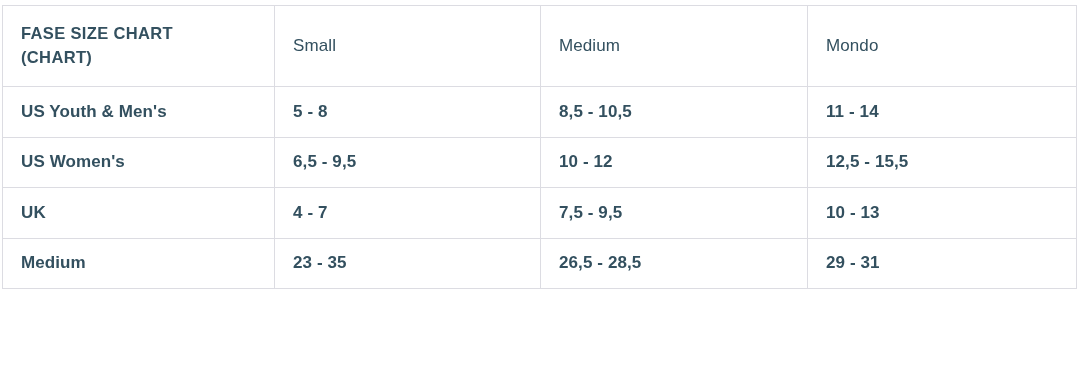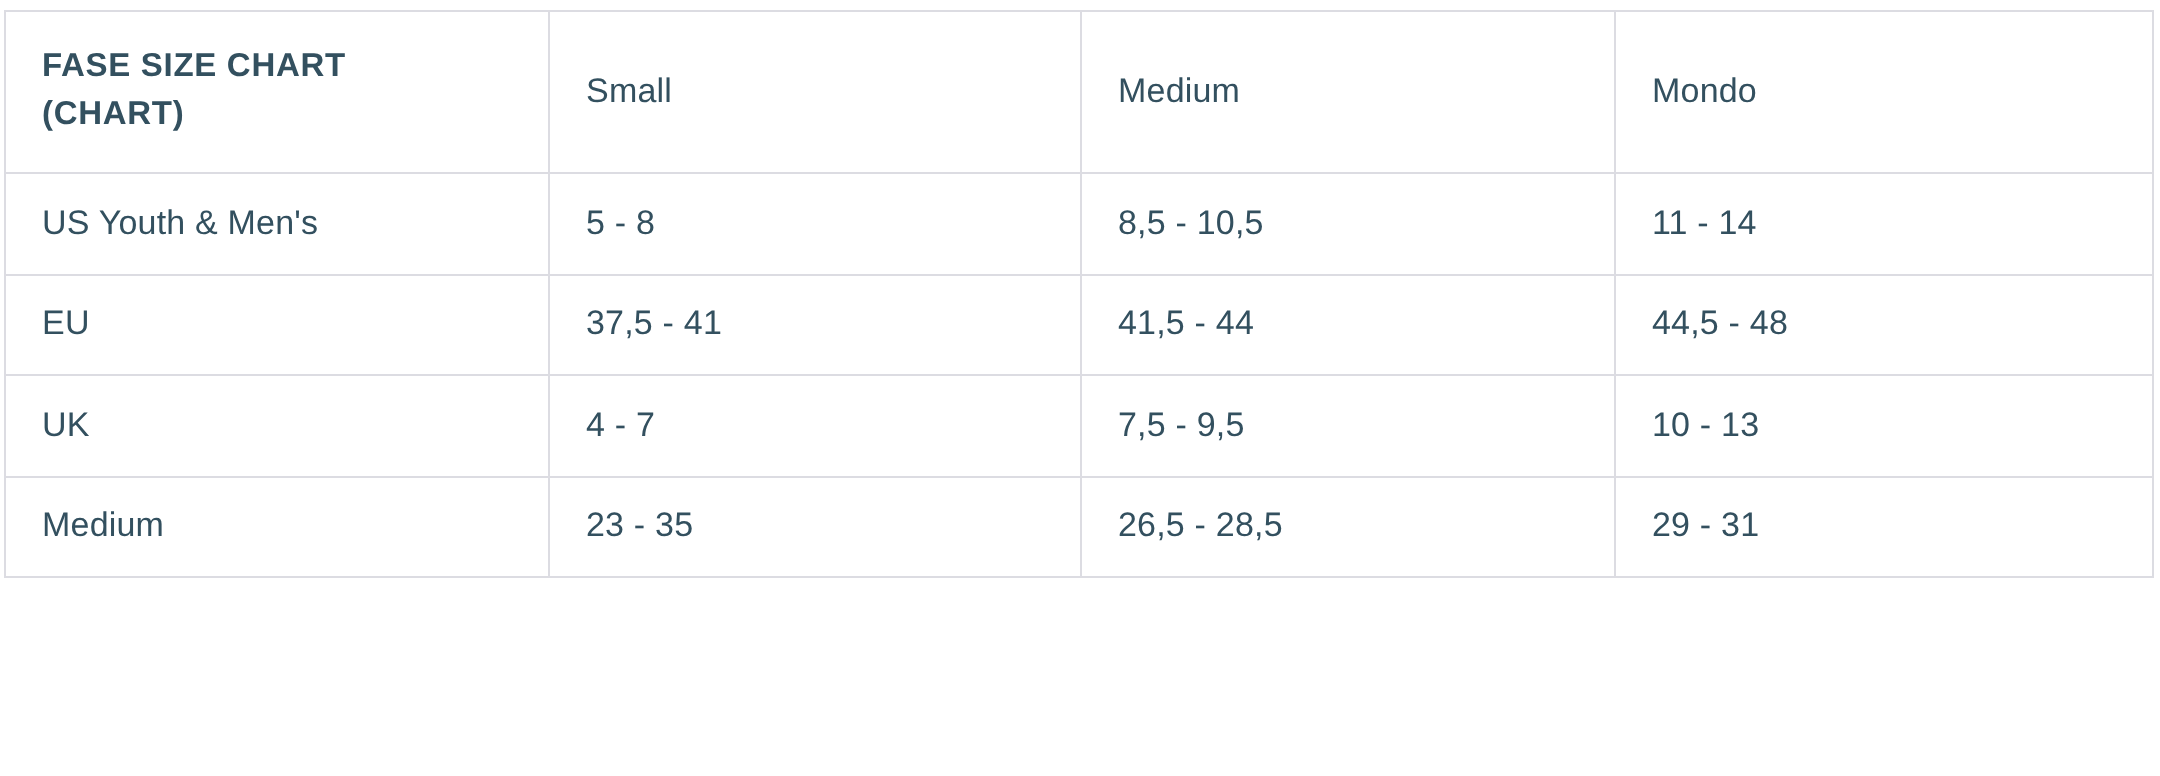--- a/index.html
+++ b/index.html
@@ -36,21 +36,21 @@
   table.size-chart col.c-medium { width: 267px; }
   table.size-chart col.c-large { width: 269px; }
 
   table.size-chart th,
   table.size-chart td {
     border: 1px solid #dcdce2;
     padding: 0 18px;
     text-align: left;
     vertical-align: middle;
     font-size: 17px;
-    font-weight: 400;
+    font-weight: 700;
     color: #33505f;
     letter-spacing: 0.1px;
     white-space: nowrap;
     overflow: hidden;
   }
 
   table.size-chart thead th {
     height: 80px;
     font-weight: 400;
   }
@@ -92,24 +92,24 @@
       </tr>
     </thead>
     <tbody>
       <tr>
         <td>US Youth &amp; Men's</td>
         <td>5 - 8</td>
         <td>8,5 - 10,5</td>
         <td>11 - 14</td>
       </tr>
       <tr>
-        <td>EU</td>
-        <td>37,5 - 41</td>
-        <td>41,5 - 44</td>
-        <td>44,5 - 48</td>
+        <td>US Women's</td>
+        <td>6,5 - 9,5</td>
+        <td>10 - 12</td>
+        <td>12,5 - 15,5</td>
       </tr>
       <tr>
         <td>UK</td>
         <td>4 - 7</td>
         <td>7,5 - 9,5</td>
         <td>10 - 13</td>
       </tr>
       <tr>
         <td>Medium</td>
         <td>23 - 35</td>

